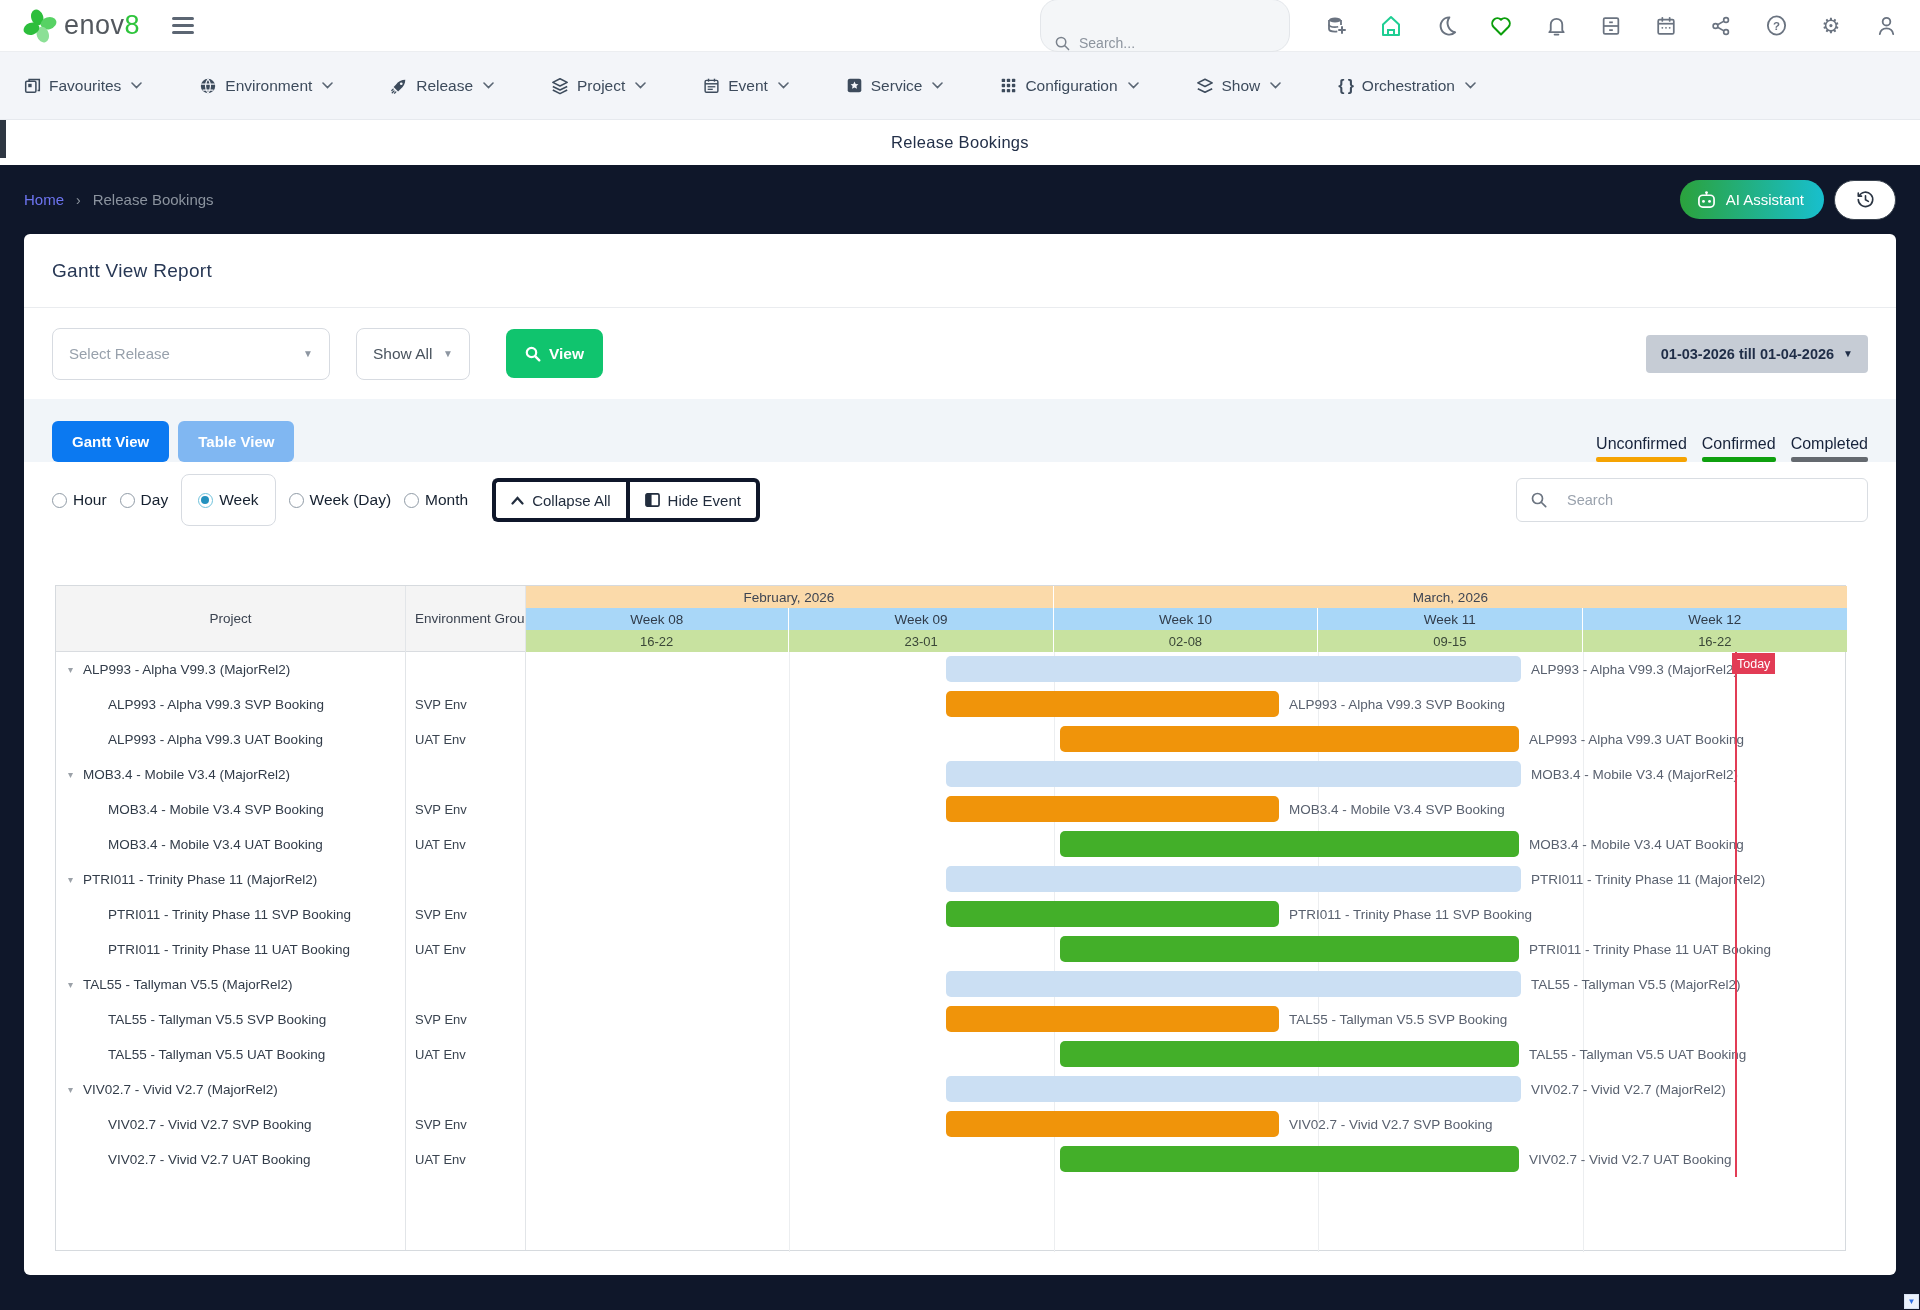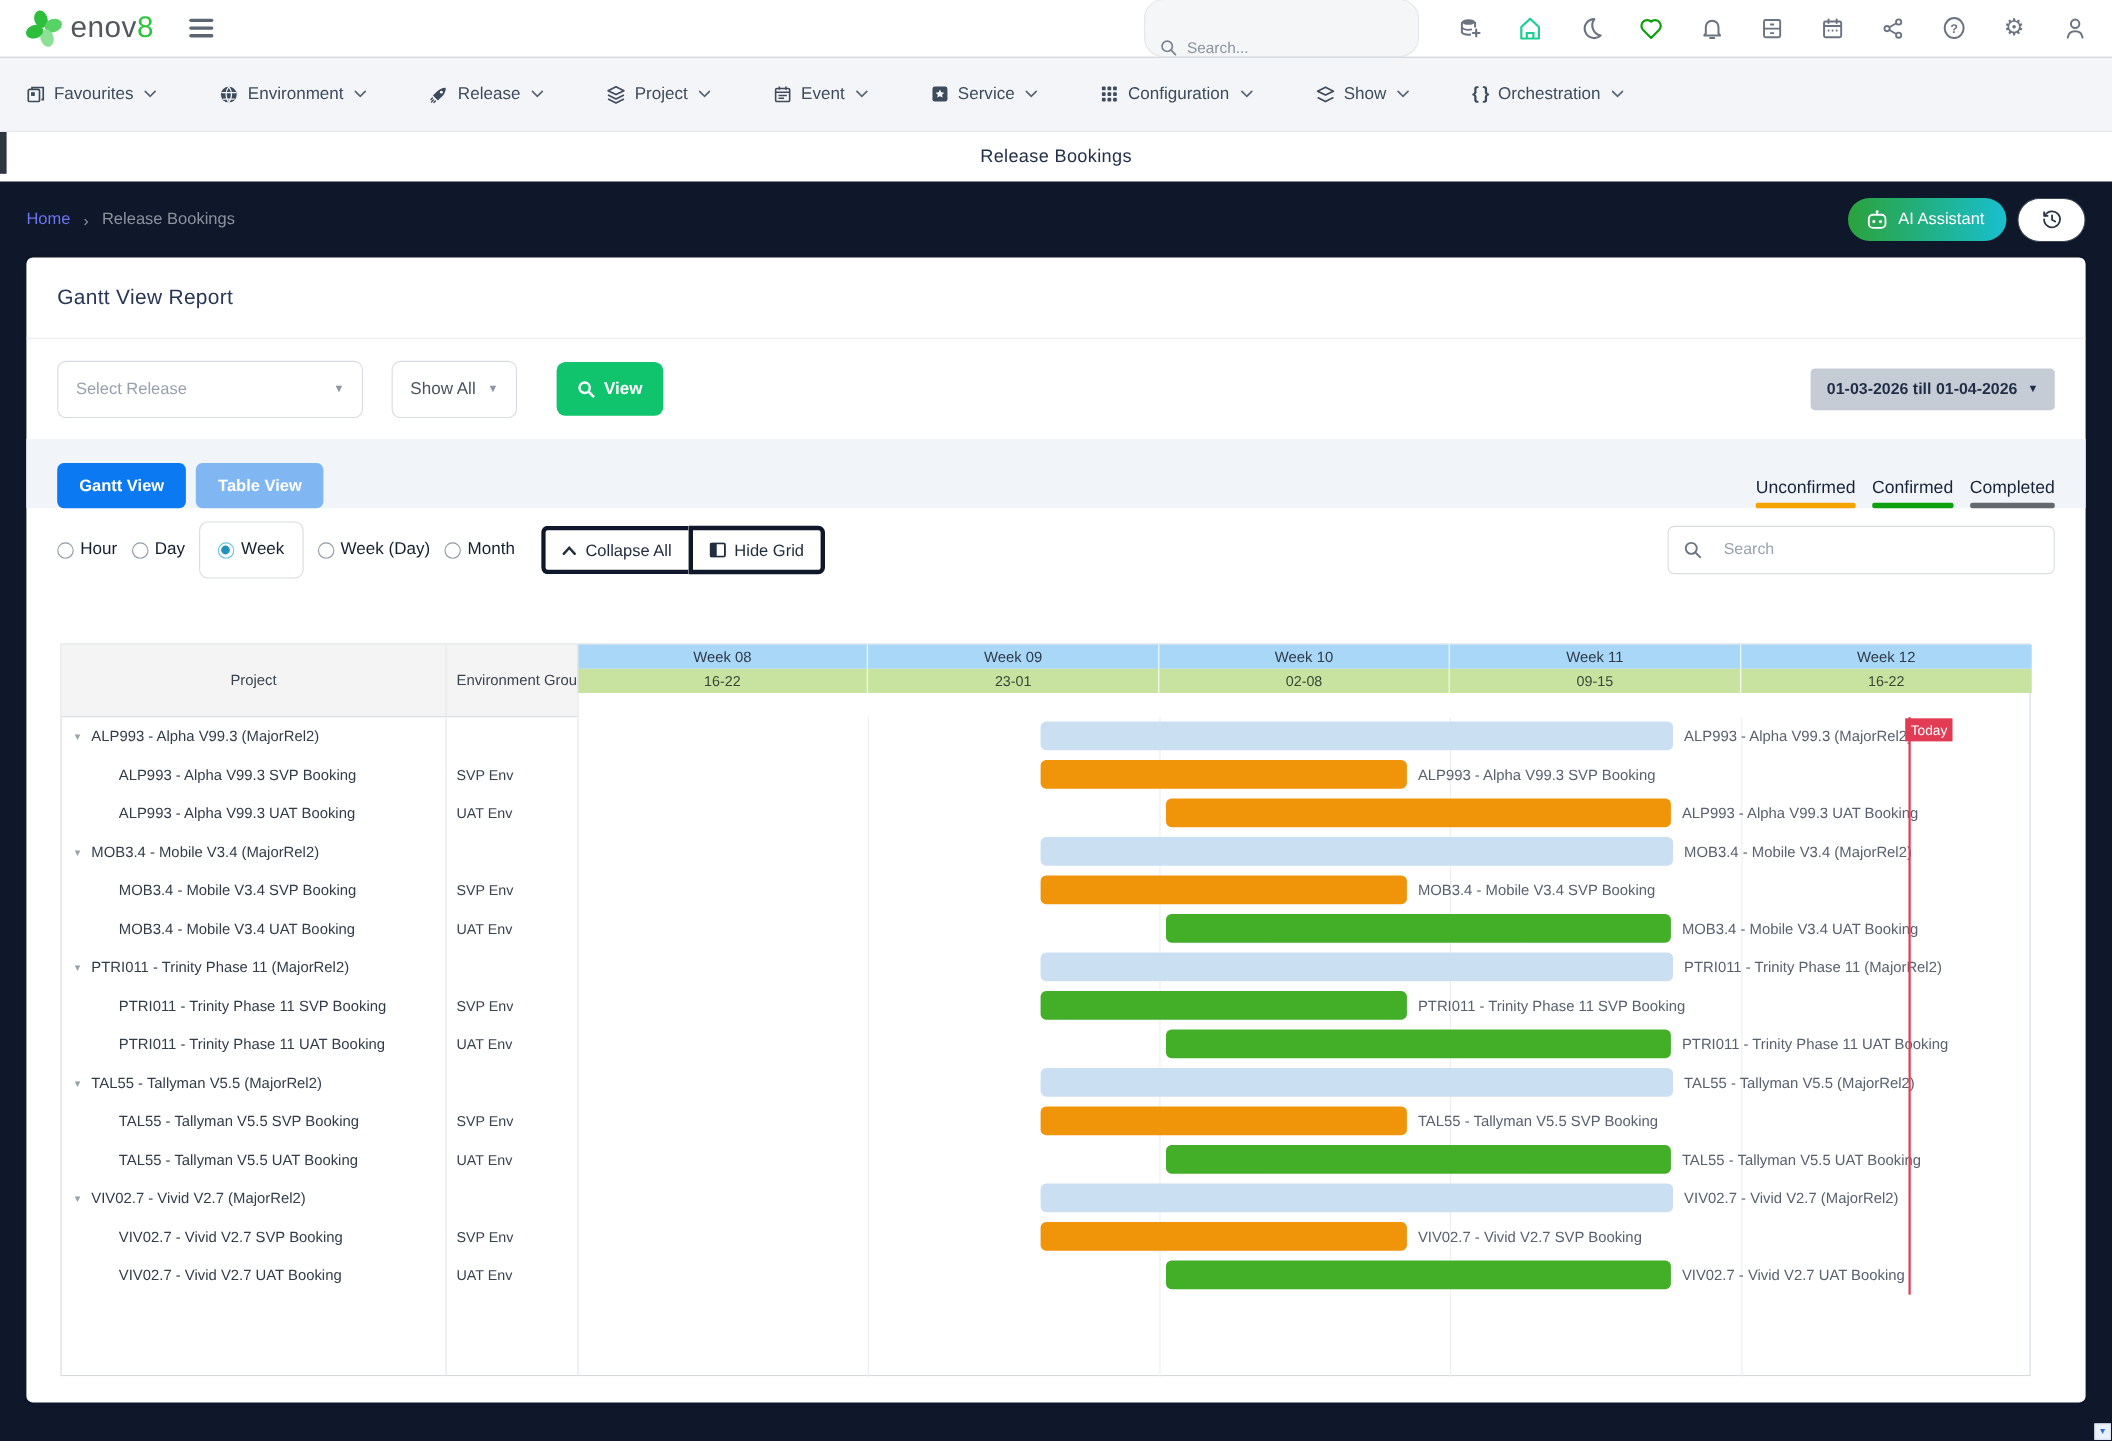--- a/index.html
+++ b/index.html
@@ -425,38 +425,42 @@
           <svg width="13" height="9" viewBox="0 0 13 9">
               <path d="M1.5 7.5 6.5 2l5 5.5" fill="none" stroke="#222D3E" stroke-width="2.2" stroke-linecap="round"></path>
             </svg>
           <span>Collapse All</span>
         </button>
         <button class="gbtn">
           <svg width="15" height="14" viewBox="0 0 16 15">
               <rect x="1" y="1" width="14" height="13" rx="1.5" fill="none" stroke="#222D3E" stroke-width="1.8"></rect>
               <rect x="1" y="1" width="6" height="13" fill="#222D3E"></rect>
             </svg>
-          <span>Hide Grid</span>
+          <span>Hide Event</span>
         </button>
       </div>
       <div class="search-box">
         <svg width="16" height="16" viewBox="0 0 16 16">
             <circle cx="6.5" cy="6.5" r="5" fill="none" stroke="#6B7480" stroke-width="1.7"></circle>
             <line x1="10.5" y1="10.5" x2="14.7" y2="14.7" stroke="#6B7480" stroke-width="1.7" stroke-linecap="round"></line>
           </svg>
         <input type="text" placeholder="Search" style="">
       </div>
     </div>
 
     <div class="gantt">
       <div class="g-lefthead">
         <div class="ph">Project</div>
         <div class="eh">Environment Group</div>
       </div>
       <div class="g-timeline-head">
+        <div class="g-mrow">
+            <div class="g-mcell" style="width: 40%;">February, 2026</div>
+            <div class="g-mcell" style="width: 60%;">March, 2026</div>
+          </div>
         <div class="g-wrow">
             <div class="g-wcell">Week 08</div>
             <div class="g-wcell">Week 09</div>
             <div class="g-wcell">Week 10</div>
             <div class="g-wcell">Week 11</div>
             <div class="g-wcell">Week 12</div>
           </div>
         <div class="g-drow">
             <div class="g-dcell">16-22</div>
             <div class="g-dcell">23-01</div>

